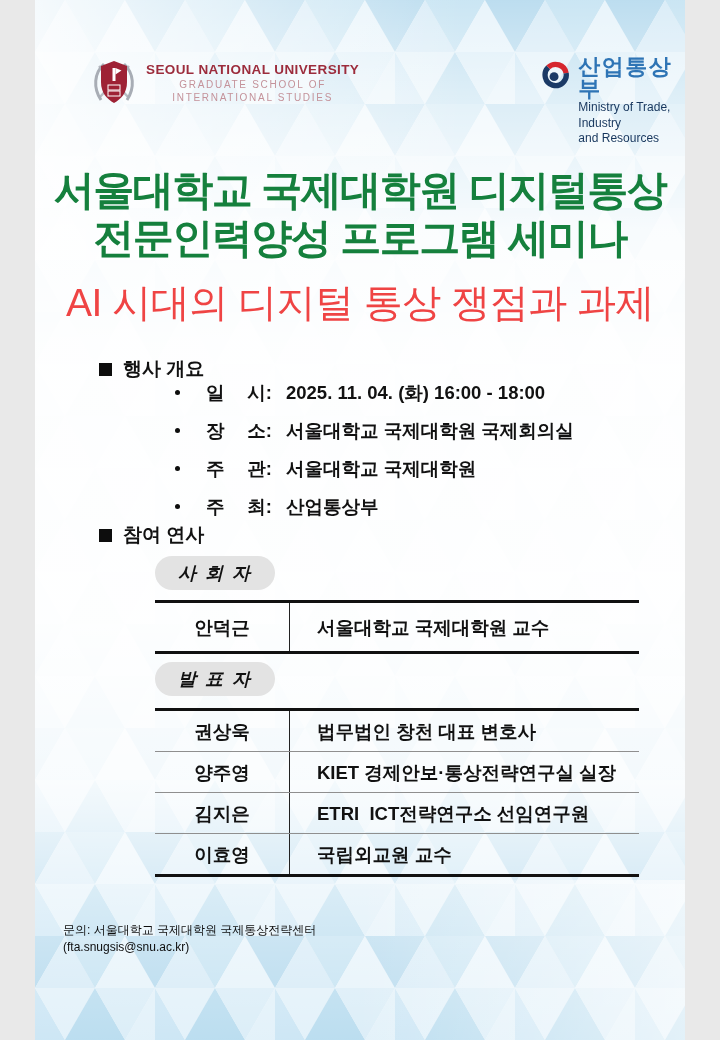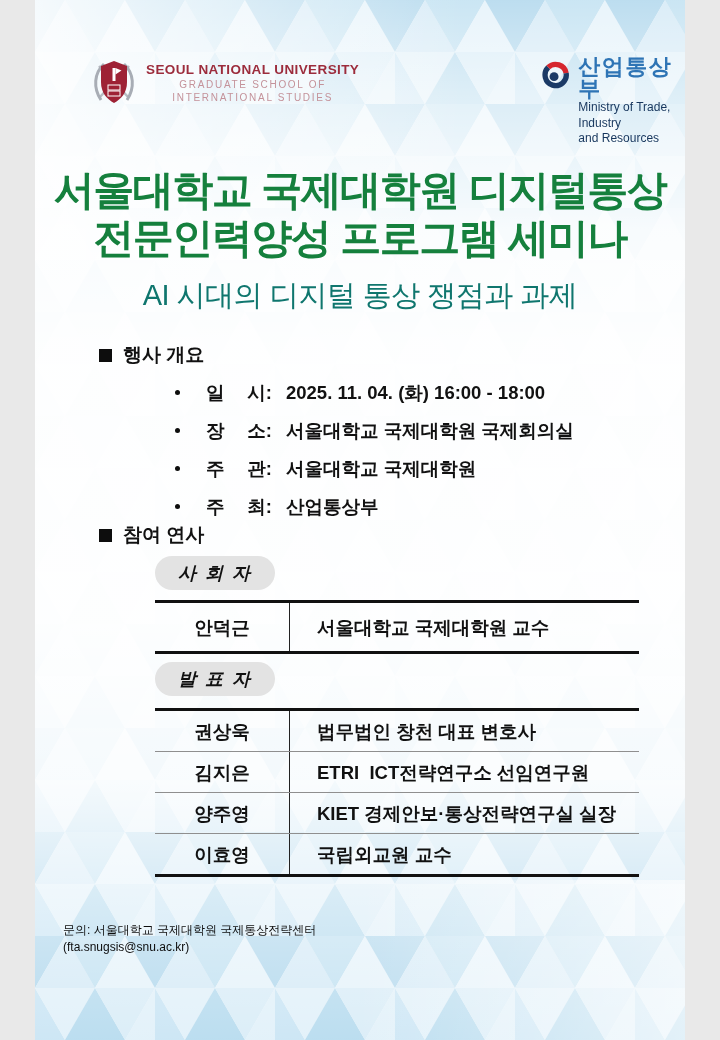--- a/index.html
+++ b/index.html
@@ -17,27 +17,27 @@
   .snu-text{text-align:center;}
   .snu-l1{font-size:13.5px;font-weight:bold;color:#9c2c3c;letter-spacing:.4px;}
   .snu-l2{font-size:10px;color:#c4929a;letter-spacing:1.7px;margin-top:2px;}
   .motie{left:506px;top:56px;display:flex;align-items:flex-start;gap:8px;}
   .motie-ko{font-size:22px;font-weight:bold;color:#2e74b5;letter-spacing:1.5px;line-height:1;}
   .motie-en{font-size:12px;font-weight:normal;color:#17365d;line-height:1.3;}
 
   
   .title{left:0;right:0;top:166px;text-align:center;font-size:41px;font-weight:800;
          line-height:1.18;letter-spacing:-1.5px;color:#15803d;}
-  .subtitle{left:0;right:0;top:276px;text-align:center;font-size:29px;font-weight:500;
-            letter-spacing:-0.5px;color:#0f766e;}
+  .subtitle{left:0;right:0;top:276px;text-align:center;font-size:39px;font-weight:500;
+            letter-spacing:-0.5px;color:#ef4444;}
 
   
   .section-heading{display:flex;align-items:center;gap:11px;font-size:19px;font-weight:700;}
   .sq{width:13px;height:13px;background:#0d0d0d;flex:0 0 auto;}
-  .overview-heading{left:64px;top:342px;}
+  .overview-heading{left:64px;top:356px;}
   .overview-items{left:140px;top:380px;}
   .ov-item{display:flex;align-items:center;font-size:18.5px;font-weight:600;margin-bottom:13px;}
   .dot{width:5px;height:5px;border-radius:50%;background:#0d0d0d;margin-right:26px;flex:0 0 auto;}
   .lbl{width:66px;display:inline-flex;justify-content:space-between;flex:0 0 auto;}
   .val{margin-left:14px;white-space:pre-wrap;}
   .speakers-heading{left:64px;top:522px;}
 
   
   .badge{background:#e3e3e3;border-radius:17px;padding:5px 23px;font-size:18px;
          font-weight:700;letter-spacing:2px;display:inline-block;font-style:italic;}
@@ -200,26 +200,26 @@
   </div>
 
   <div class="layer badge badge2">발 표 자</div>
 
   <div class="layer table table2">
     <div class="row">
       <div class="cell-name">권상욱</div>
       <div class="cell-title">법무법인 창천 대표 변호사</div>
     </div>
     <div class="row">
+      <div class="cell-name">양주영</div>
+      <div class="cell-title">KIET 경제안보·통상전략연구실 실장</div>
+    </div>
+    <div class="row">
       <div class="cell-name">김지은</div>
       <div class="cell-title">ETRI  ICT전략연구소 선임연구원</div>
-    </div>
-    <div class="row">
-      <div class="cell-name">양주영</div>
-      <div class="cell-title">KIET 경제안보·통상전략연구실 실장</div>
     </div>
     <div class="row">
       <div class="cell-name">이효영</div>
       <div class="cell-title">국립외교원 교수</div>
     </div>
   </div>
 
   <div class="layer footer">
     <div>문의: 서울대학교 국제대학원 국제통상전략센터</div>
     <div>(fta.snugsis@snu.ac.kr)</div>

